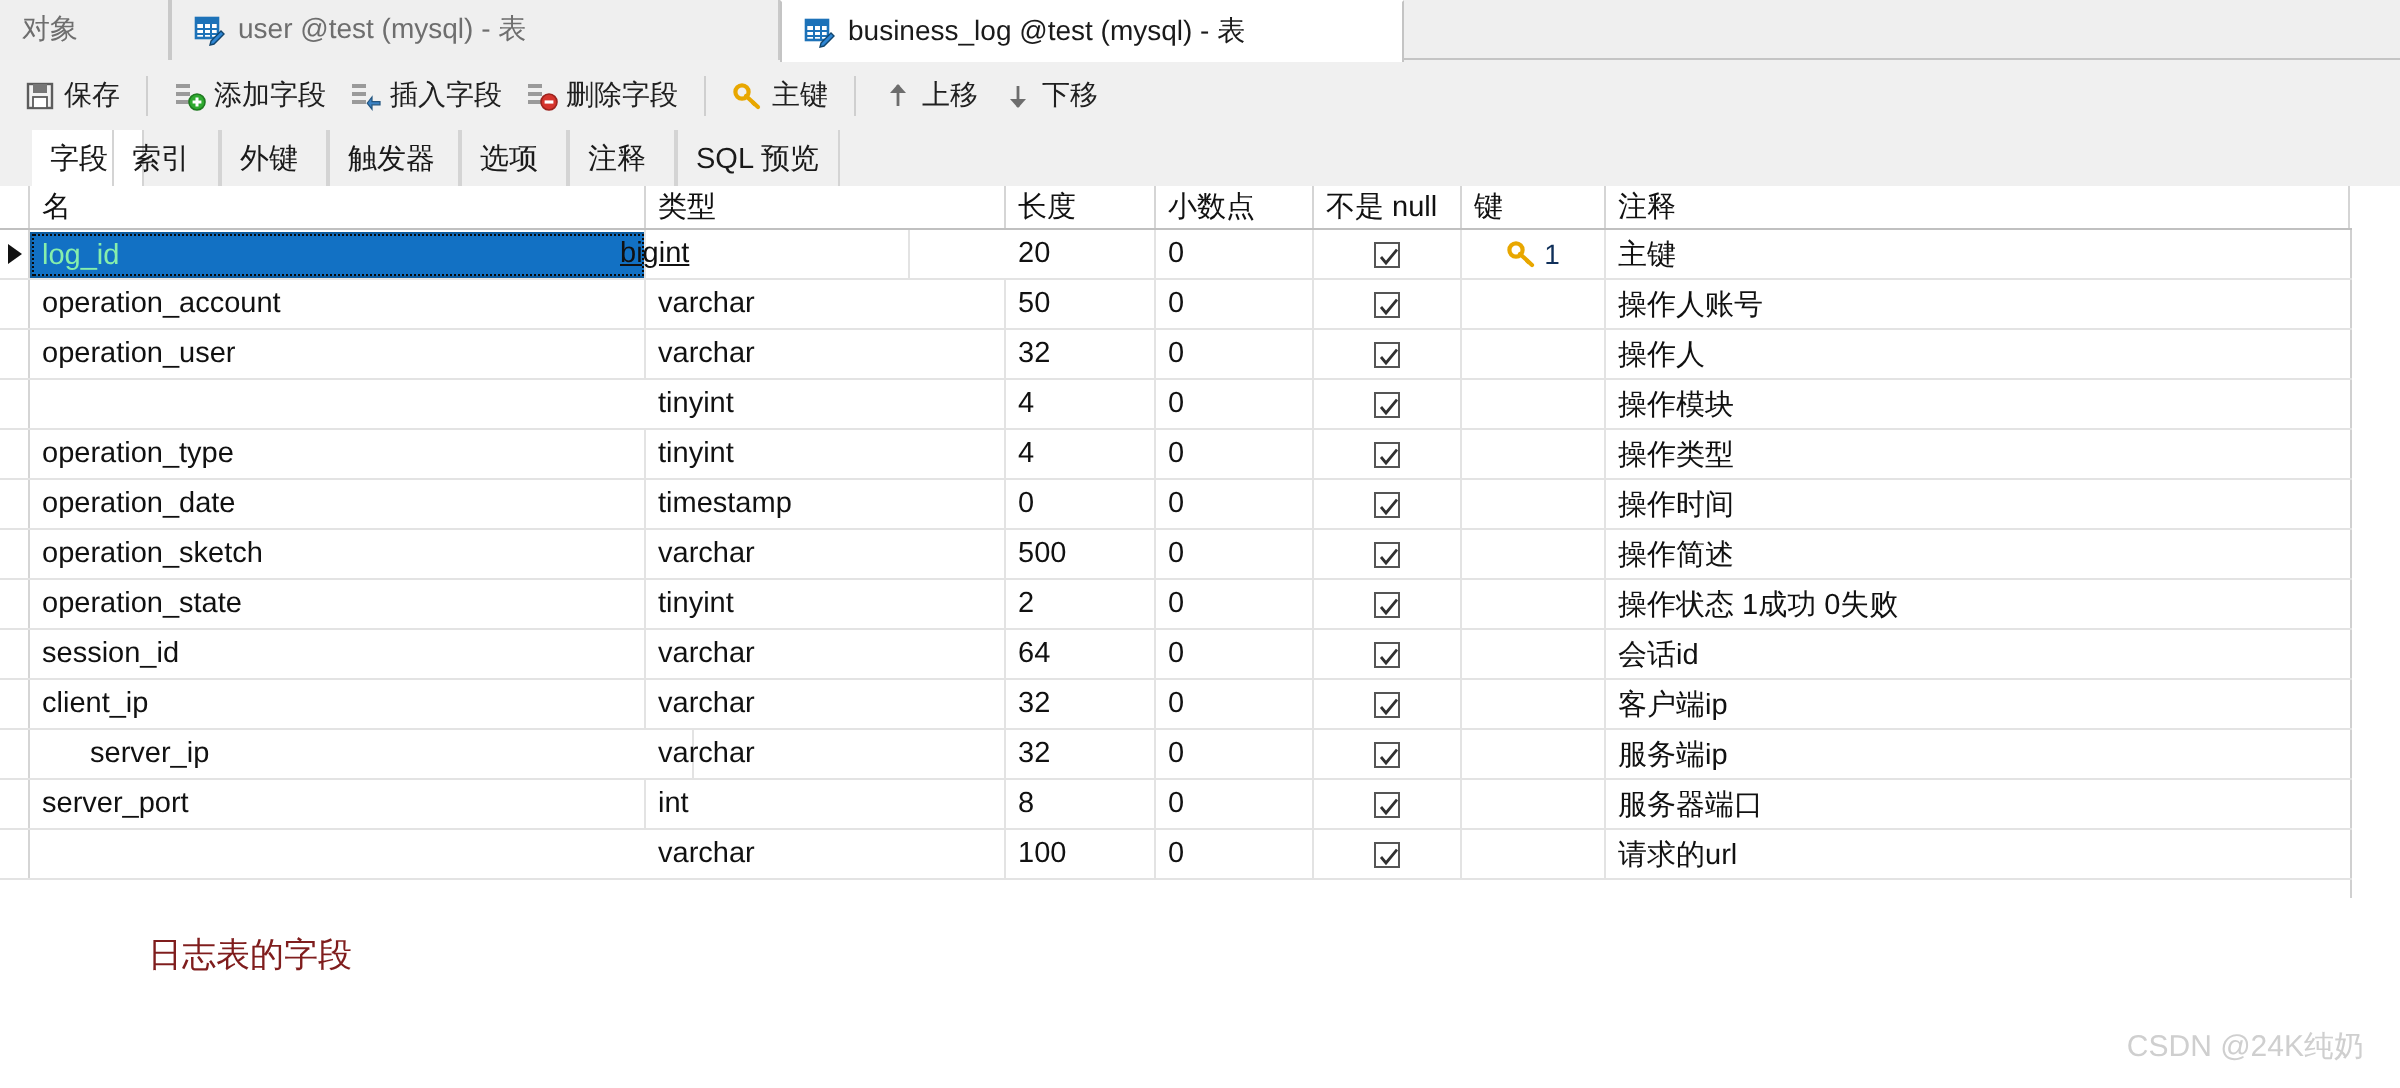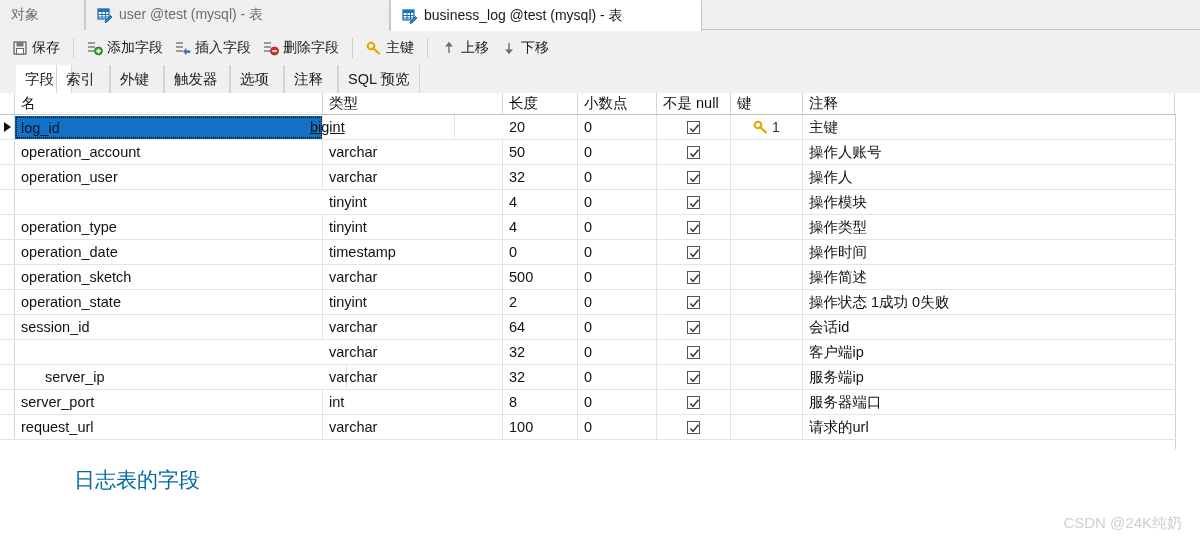--- a/index.html
+++ b/index.html
@@ -152,21 +152,21 @@
     background: #ffffff;
     padding-left: 0;
     justify-content: center;
   }
   .grid-row.header .cell.gutter { background: #ffffff; }
   .cell.center { justify-content: center; padding-left: 0; }
 
   
   .sel-name {
     background: #1271c4;
-    color: #0f172a;
+    color: #86efac;
     outline: 1px dotted #0a0a0a;
     outline-offset: -2px;
     position: absolute;
     left: 15px; top: 1px;
     height: 23px;
     width: 308px;
     box-sizing: border-box;
     display: flex; align-items: center;
     padding-left: 5px;
     font-size: 14.5px;
@@ -188,22 +188,22 @@
   }
   .cb svg { position: absolute; left: 1px; top: 1px; }
 
   .keycell { display: flex; align-items: center; gap: 3px; }
   .keynum { font-size: 14px; color: #10305a; }
 
   
   .annotation {
     position: absolute;
     left: 74px; top: 466px;
-    font-size: 21px;
-    color: #0369a1;
+    font-size: 17px;
+    color: #7f1d1d;
     white-space: nowrap;
   }
   .watermark {
     position: absolute;
     right: 18px; bottom: 11px;
     font-size: 15px;
     color: #cfcfcf;
     white-space: nowrap;
   }
   .bottom-fill {
@@ -621,20 +621,23 @@
               </svg>
             </span>
           </div>
           <div class="cell center" style="left: 731px; width: 72px;"></div>
           <div class="cell" style="left: 803px; width: 372px; border-right: none;">
             <span>会话id</span>
           </div>
         </div>
         <div class="grid-row">
           <div class="cell gutter" style="left: 0px; width: 15px;"></div>
+          <div class="cell" style="left: 15px; width: 308px;">
+            <span>client_ip</span>
+          </div>
           <div class="cell" style="left: 323px; width: 180px;">
             <span>varchar</span>
           </div>
           <div class="cell" style="left: 503px; width: 75px;">
             <span>32</span>
           </div>
           <div class="cell" style="left: 578px; width: 79px;">
             <span>0</span>
           </div>
           <div class="cell center" style="left: 657px; width: 74px;">
@@ -696,23 +699,20 @@
               </svg>
             </span>
           </div>
           <div class="cell center" style="left: 731px; width: 72px;"></div>
           <div class="cell" style="left: 803px; width: 372px; border-right: none;">
             <span>服务器端口</span>
           </div>
         </div>
         <div class="grid-row">
           <div class="cell gutter" style="left: 0px; width: 15px;"></div>
-          <div class="cell" style="left: 15px; width: 308px;">
-            <span>request_url</span>
-          </div>
           <div class="cell" style="left: 323px; width: 180px;">
             <span>varchar</span>
           </div>
           <div class="cell" style="left: 503px; width: 75px;">
             <span>100</span>
           </div>
           <div class="cell" style="left: 578px; width: 79px;">
             <span>0</span>
           </div>
           <div class="cell center" style="left: 657px; width: 74px;">

